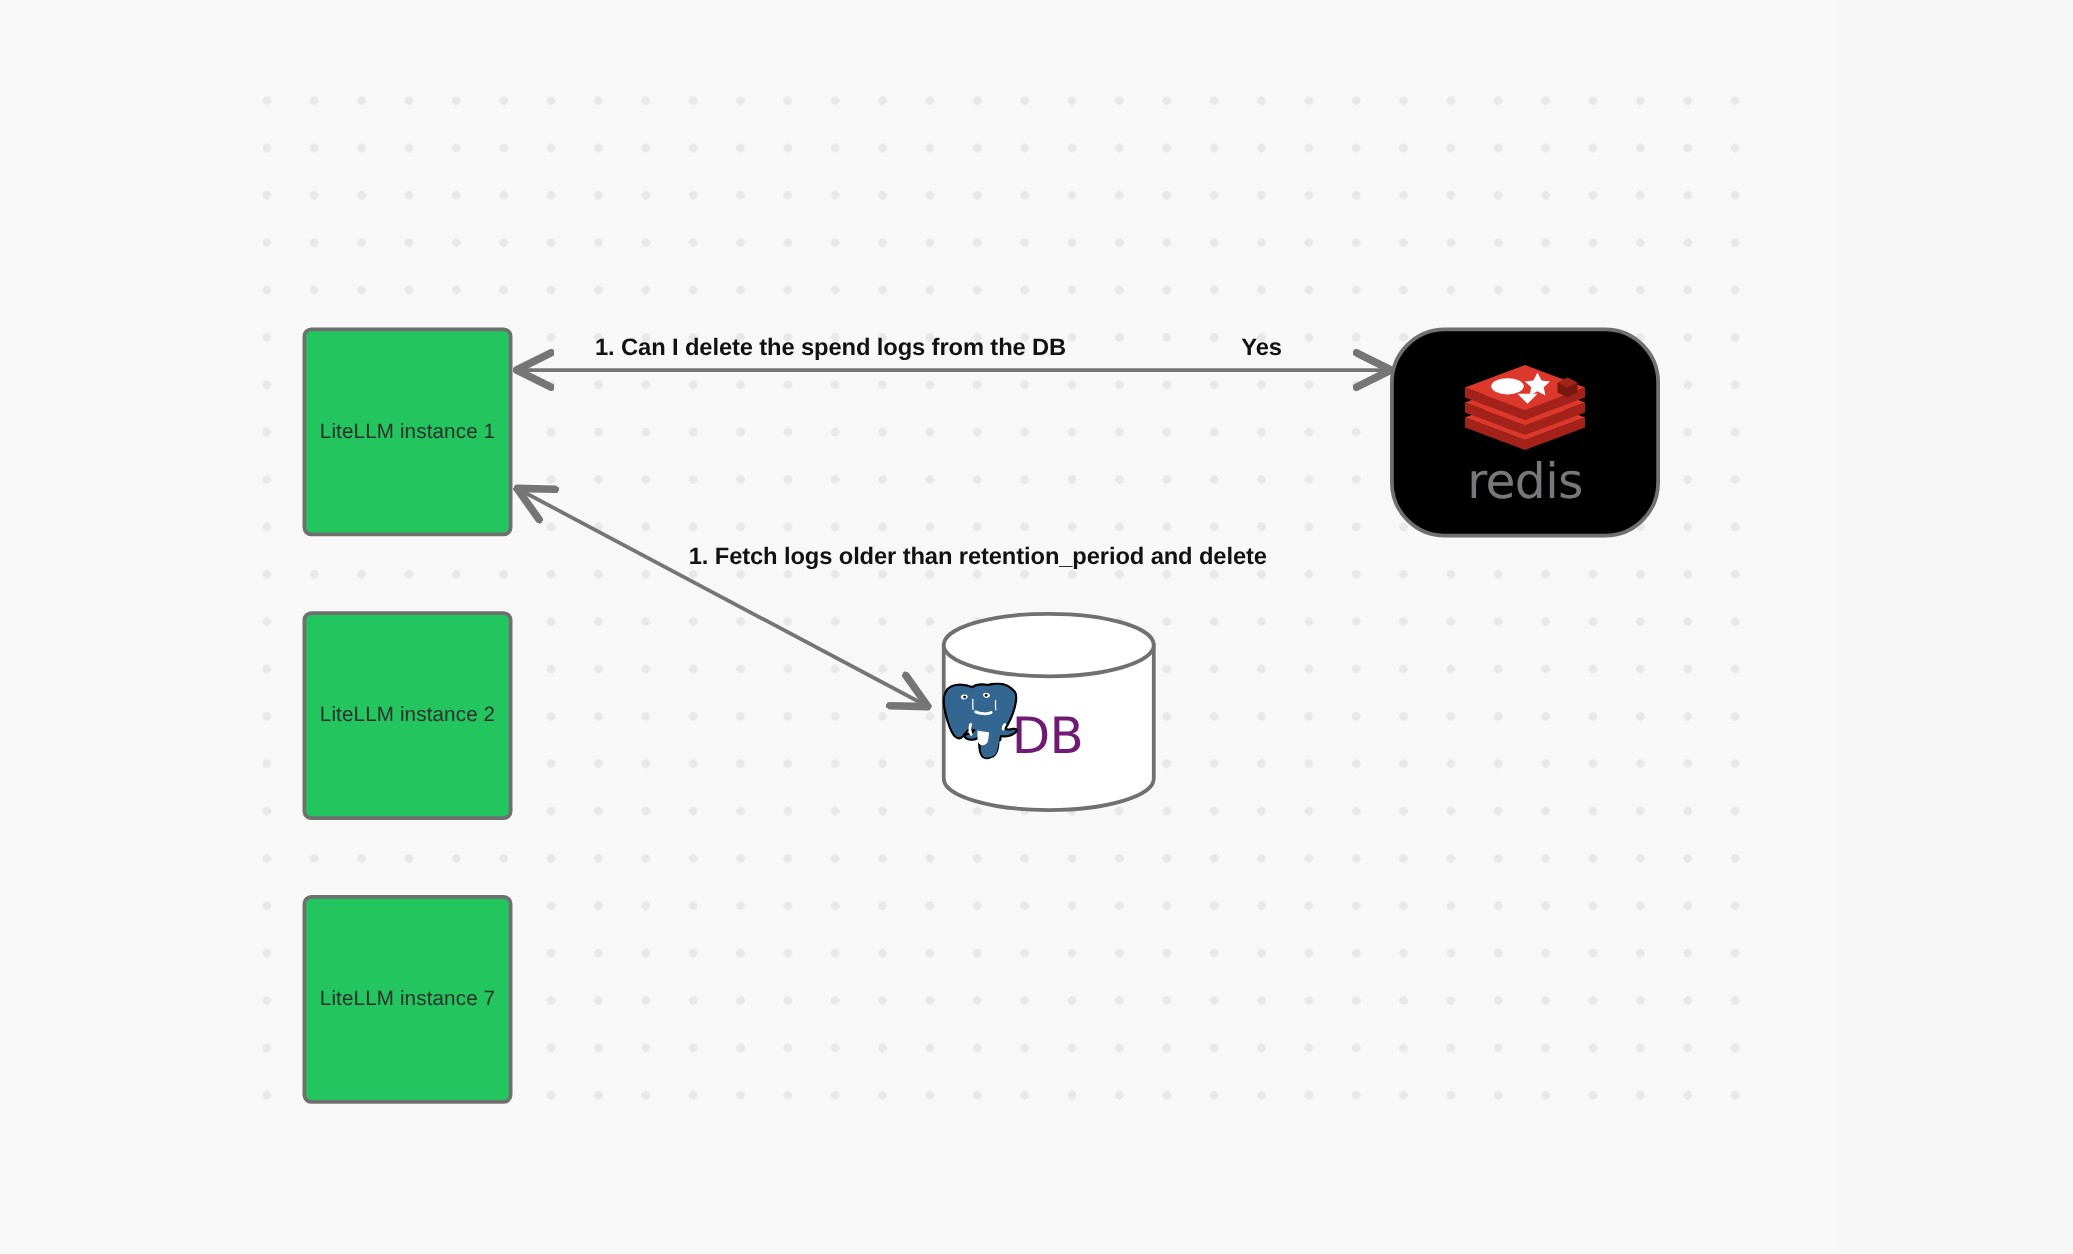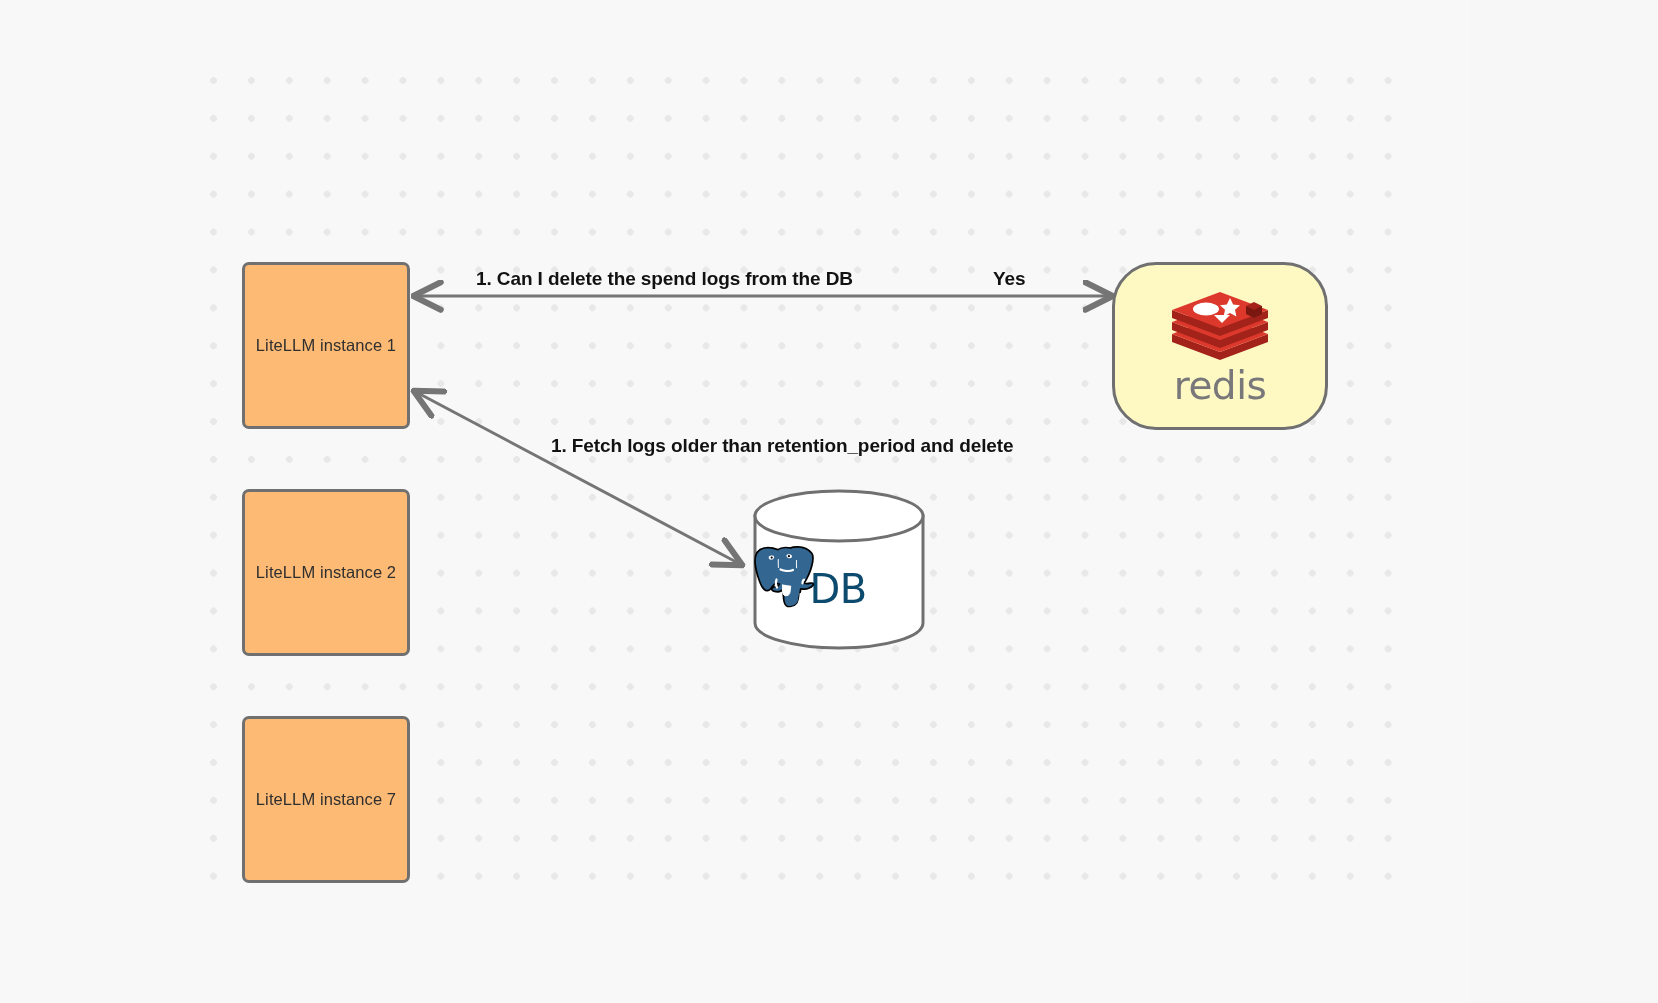--- a/index.html
+++ b/index.html
@@ -37,21 +37,21 @@
     left: 0;
     top: 0;
     width: 1658px;
     height: 1003px;
     overflow: visible;
   }
   
   .node-box {
     position: absolute;
     box-sizing: border-box;
-    background: #fdba74;
+    background: #22c55e;
     border: 3px solid #707070;
     border-radius: 7px;
     display: flex;
     align-items: center;
     justify-content: center;
   }
   .node-label {
     font-size: 16.5px;
     color: #2f2f2f;
     letter-spacing: 0.1px;
@@ -63,21 +63,21 @@
   #node-litellm-3 { left: 242px; top: 716px; width: 168px; height: 167px; }
 
   
   #node-redis {
     position: absolute;
     left: 1112px;
     top: 262px;
     width: 216px;
     height: 168px;
     box-sizing: border-box;
-    background: #fef9c3;
+    background: #000000;
     border: 3px solid #707070;
     border-radius: 44px;
     display: flex;
     flex-direction: column;
     align-items: center;
     justify-content: center;
   }
   .redis-logo-wrap {
     width: 104px;
     height: 74px;
@@ -109,21 +109,21 @@
     width: 174px;
     height: 86px;
     display: flex;
     align-items: center;
     justify-content: center;
   }
   .pg-elephant { width: 64px; height: 64px; display: block; }
   .pg-db-text {
     font-size: 40px;
     font-weight: 400;
-    color: #0c4a6e;
+    color: #701a75;
     letter-spacing: -0.5px;
     line-height: 1;
     margin-left: -2px;
     font-family: "DejaVu Sans", sans-serif;
   }
 
   
   .edge-label {
     position: absolute;
     font-size: 19px;

